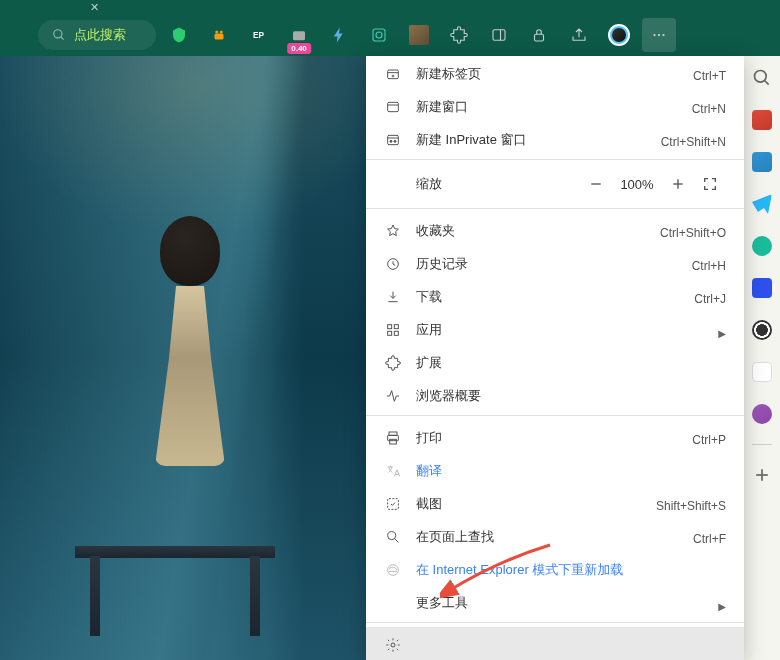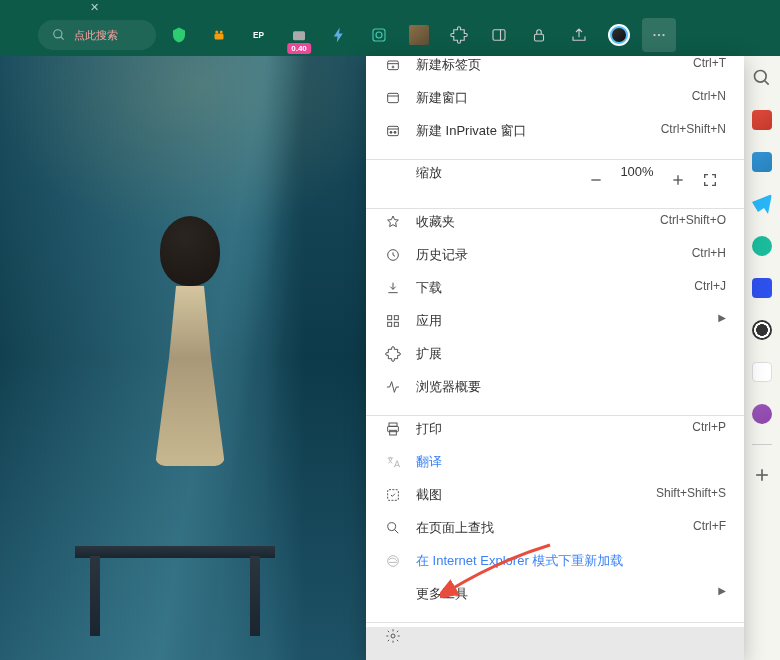--- a/index.html
+++ b/index.html
@@ -2,21 +2,21 @@
 <html><head>
 <meta charset="utf-8">
 <style>
 *{margin:0;padding:0;box-sizing:border-box;font-family:"Microsoft YaHei","Segoe UI",sans-serif}
 body{width:780px;height:660px;overflow:hidden;background:#0a4d3e;position:relative}
 .tabbar{height:14px;background:#0d5a48;display:flex;align-items:center;padding-left:90px}
 .tab-close{color:#fff;font-size:11px;opacity:.7}
 .toolbar{height:42px;background:#0d5a48;display:flex;align-items:center;padding:0 8px;gap:6px}
 .search-box{display:flex;align-items:center;background:rgba(255,255,255,.08);border-radius:16px;padding:0 14px;height:30px;margin-left:30px;min-width:118px}
 .search-box svg{width:14px;height:14px;margin-right:8px}
-.search-placeholder{color:#fca5a5;font-size:11px}
+.search-placeholder{color:#bef264;font-size:13px}
 .tb-btn{width:34px;height:34px;display:flex;align-items:center;justify-content:center;border-radius:4px;position:relative}
 .tb-btn svg{width:18px;height:18px}
 .badge{position:absolute;bottom:-2px;left:50%;transform:translateX(-50%);background:#ec4899;color:#fff;font-size:8px;padding:1px 4px;border-radius:3px;font-weight:bold}
 .avatar-img{width:20px;height:20px;border-radius:2px;background:linear-gradient(135deg,#8b6f47,#5d4e37)}
 .profile-ring{width:22px;height:22px;border-radius:50%;background:#fff;display:flex;align-items:center;justify-content:center}
 .profile-ring::after{content:"";width:14px;height:14px;border-radius:50%;background:linear-gradient(135deg,#333,#111);border:2px solid #4fc3f7}
 .dots-btn{background:rgba(255,255,255,.15)}
 .content{position:absolute;top:56px;left:0;right:0;bottom:0;background:linear-gradient(180deg,#1a4d5e 0%,#0d3a4a 50%,#1e5266 100%);overflow:hidden}
 .content::before{content:"";position:absolute;inset:0;background:
  radial-gradient(ellipse 200px 150px at 25% 5%,rgba(255,200,100,.15),transparent),
@@ -24,30 +24,30 @@
  linear-gradient(95deg,transparent 0%,rgba(100,180,200,.15) 32%,transparent 37%),
  linear-gradient(90deg,transparent 0%,rgba(100,180,200,.15) 34%,transparent 39%)}
 .figure{position:absolute;left:110px;top:160px;width:160px;height:380px}
 .figure .head{width:60px;height:70px;background:radial-gradient(circle at 40% 30%,#2a2520,#1a1512);border-radius:50% 50% 45% 45%;margin:0 auto}
 .figure .body{width:70px;height:180px;background:linear-gradient(180deg,#d4c5a0 0%,#a89878 40%,#c8b890 100%);margin:0 auto;border-radius:20px 20px 10px 10px;clip-path:polygon(30% 0,70% 0,80% 40%,100% 100%,0 100%,20% 40%)}
 .bench{position:absolute;left:30px;top:480px;width:290px;height:100px}
 .bench .seat{width:200px;height:12px;background:linear-gradient(180deg,#2a3540,#1a2530);position:absolute;top:10px;left:45px}
 .bench .leg{width:10px;height:80px;background:linear-gradient(180deg,#2a3540,#1a2530);position:absolute;top:20px}
 .bench .leg.l1{left:60px}.bench .leg.l2{left:220px}
 .menu{position:absolute;top:56px;right:36px;width:378px;background:#fff;box-shadow:0 4px 20px rgba(0,0,0,.25);z-index:100;font-size:13px;color:#333}
-.menu-item{display:flex;align-items:flex-start;height:33px;padding:0 18px;position:relative}
+.menu-item{display:flex;align-items:flex-end;height:33px;padding:6px 18px;position:relative}
 .menu-item.highlighted{background:#e8e8e8}
 .menu-item.disabled{color:#3b82f6}
 .menu-item .mi-icon{width:18px;height:18px;margin-right:14px;display:flex;align-items:center;justify-content:center}
 .menu-item .mi-icon svg{width:16px;height:16px}
 .menu-item .mi-label{flex:1}
 .menu-item .mi-shortcut{color:#555;font-size:12px}
 .menu-item .mi-arrow{color:#666;font-size:10px}
 .menu-sep{height:1px;background:#e0e0e0;margin:4px 0}
-.zoom-row{display:flex;align-items:flex-start;height:40px;padding:0 18px}
+.zoom-row{display:flex;align-items:center;height:40px;padding:0 18px}
 .zoom-row .mi-icon{width:18px;margin-right:14px}
 .zoom-row .zlabel{flex:1}
 .zoom-row .zbtn{width:32px;height:32px;display:flex;align-items:center;justify-content:center;border-radius:4px}
 .zoom-row .zval{width:50px;text-align:center;font-size:13px}
 .sidebar{position:absolute;right:0;top:56px;width:36px;bottom:0;background:#f5f5f0;display:flex;flex-direction:column;align-items:center;padding-top:10px;gap:18px;z-index:50}
 .sb-item{width:24px;height:24px;display:flex;align-items:center;justify-content:center;border-radius:4px}
 .sb-item svg,.sb-item .sb-img{width:20px;height:20px}
 .sb-img{border-radius:4px}
 .sb-sep{width:20px;height:1px;background:#ccc}
 .arrow-annotation{position:absolute;top:540px;left:440px;width:120px;height:60px;z-index:150;pointer-events:none}

